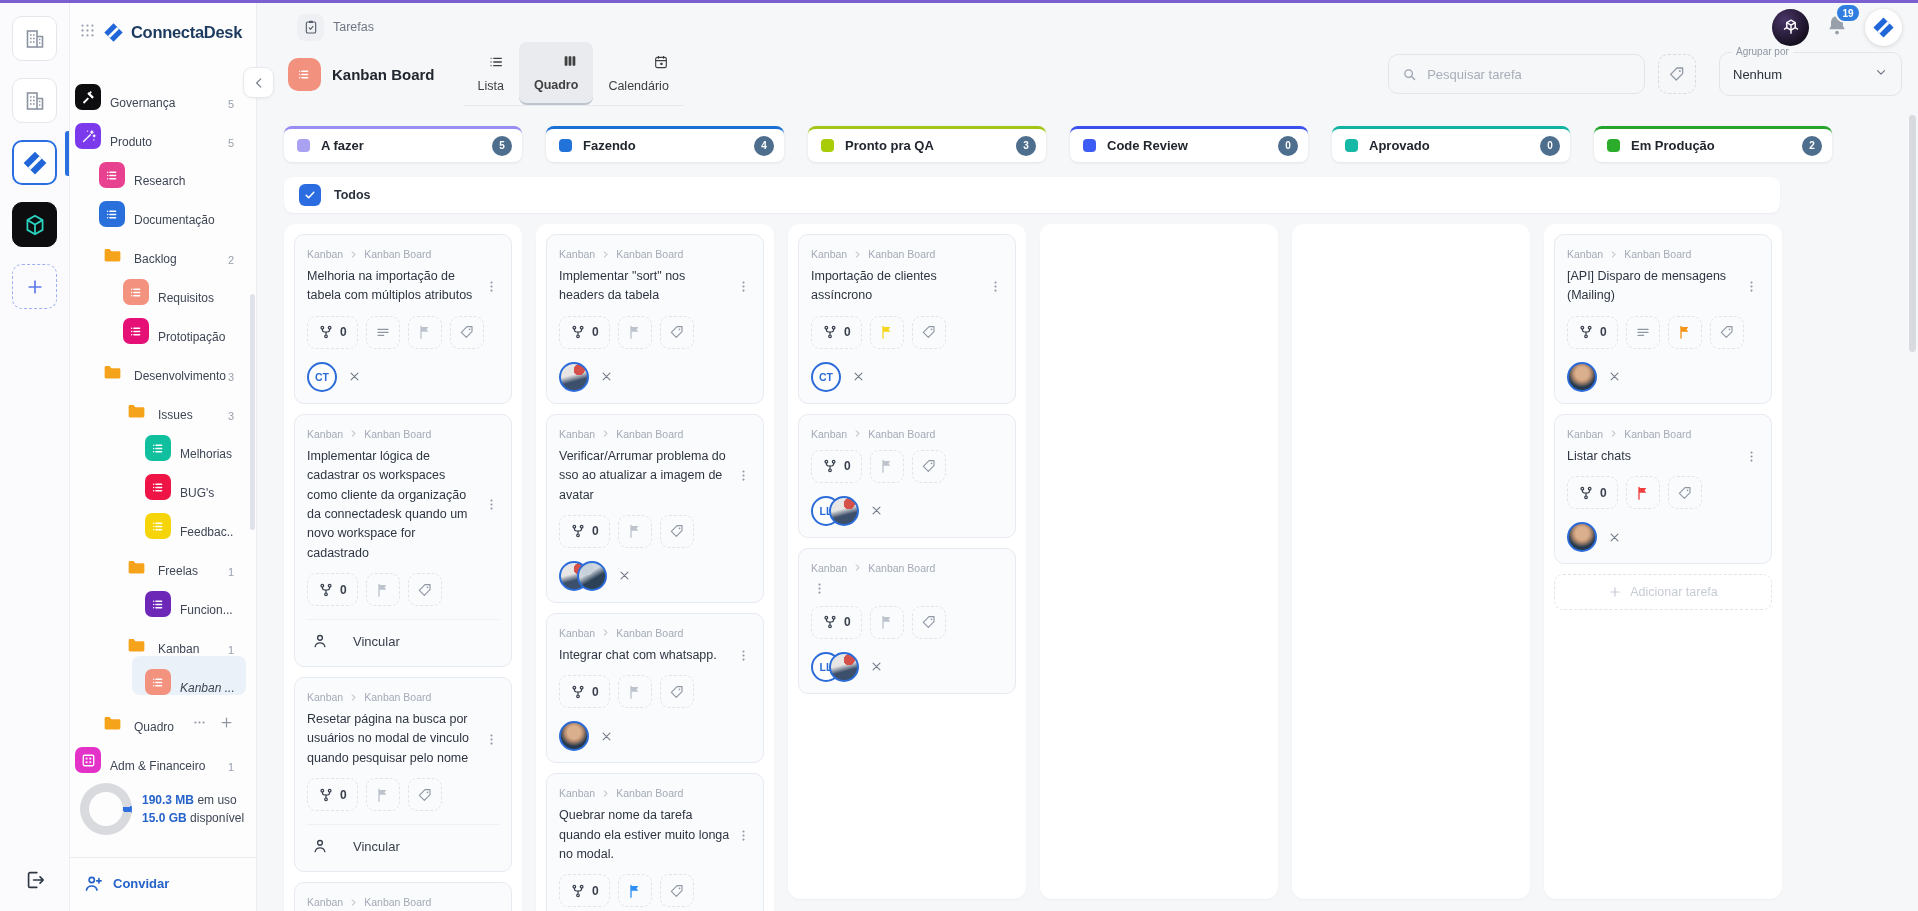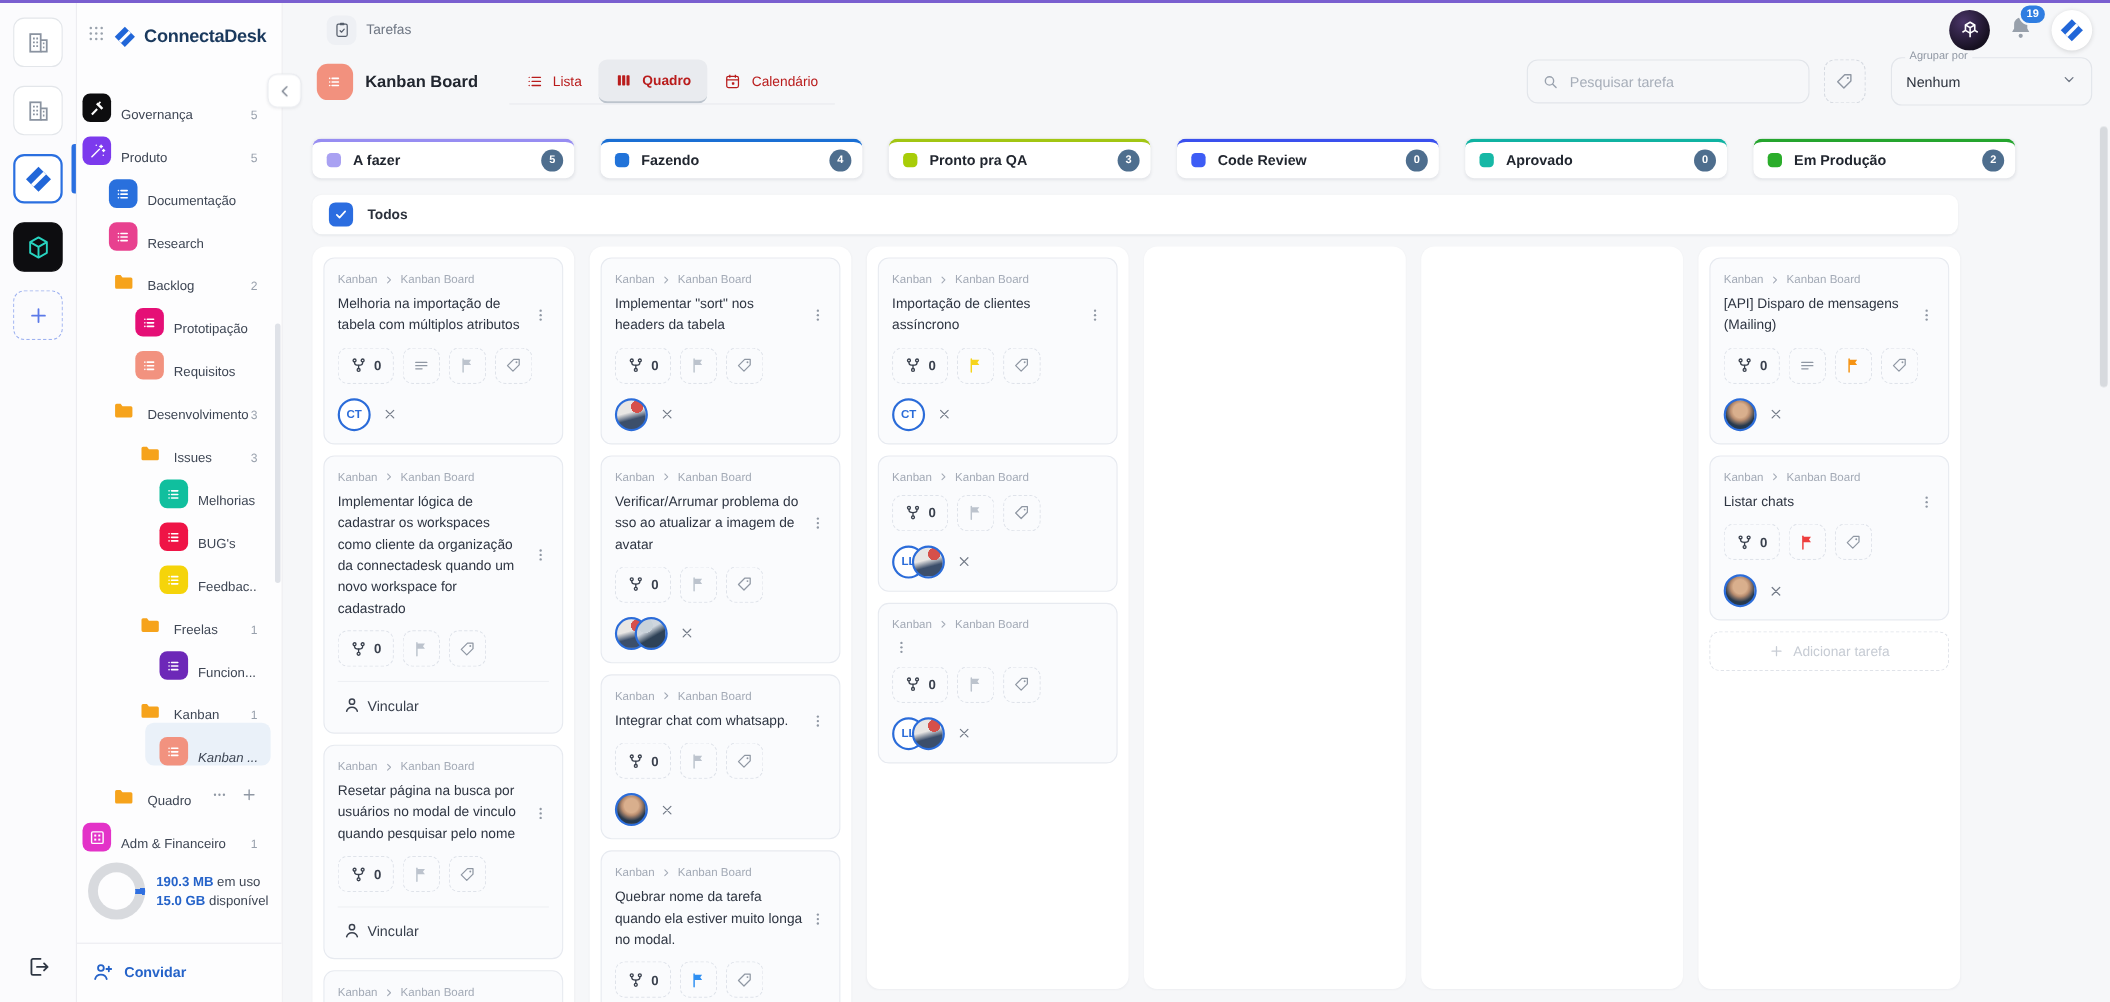--- a/index.html
+++ b/index.html
@@ -46,21 +46,21 @@
   .top-icons { display:flex; align-items:center; gap:16px; }
   .gpt-avatar { width:37px; height:37px; border-radius:50%; background:radial-gradient(circle at 35% 30%,#4a3568,#161020 72%); display:flex; align-items:center; justify-content:center; color:#fff; cursor:pointer; }
   .bell-wrap { position:relative; color:#98a0ab; cursor:pointer; }
   .bell-badge { position:absolute; top:-10px; right:-12px; background:#2f7de1; color:#fff; font-size:10px; font-weight:bold; padding:2.5px 5.5px; border-radius:10px; border:2px solid #f6f7f9; }
   .cd-circle { width:37px; height:37px; border-radius:50%; background:#fff; box-shadow:0 1px 5px rgba(0,0,0,.14); display:flex; align-items:center; justify-content:center; cursor:pointer; }
 
   .toolbar { display:flex; align-items:center; height:50px; padding:0 16px 0 4px; }
   .tb-ico { width:33px; height:33px; border-radius:10px; background:#f2917e; color:#fff; display:flex; align-items:center; justify-content:center; flex:none; }
   .tb-title { font-size:15px; font-weight:bold; color:#21262f; margin:0 28px 0 11px; white-space:nowrap; }
   .views { display:flex; align-items:center; border-bottom:1px solid #e8eaee; align-self:center; }
-  .view { display:flex; align-items:center; gap:9px; padding:11px 15px; font-size:12.5px; color:#b91c1c; cursor:pointer; }
+  .view { display:flex; align-items:flex-end; gap:9px; padding:11px 15px; font-size:12.5px; color:#404040; cursor:pointer;flex-direction:column; }
   .view.active { background:#e9ebef; border-radius:8px; border-bottom:2px solid #bcc4cd; font-weight:bold; }
   .tb-spacer { flex:1; }
   .search { width:257px; height:40px; border:1px solid #e2e5ea; border-radius:10px; display:flex; align-items:center; gap:10px; padding:0 13px; color:#9aa2ae; }
   .search input { border:none; background:none; outline:none; font-size:13px; color:#3e4654; width:100%; font-family:"Liberation Sans",sans-serif; }
   .search input::placeholder { color:#a7aeb9; }
   .tag-btn { width:38px; height:40px; border:1.6px dashed #d6dae1; border-radius:10px; margin-left:13px; display:flex; align-items:center; justify-content:center; color:#8f97a3; cursor:pointer; }
   .group-select { position:relative; width:183px; height:44px; border:1px solid #e2e5ea; border-radius:10px; margin-left:23px; display:flex; align-items:center; justify-content:space-between; padding:0 13px; cursor:pointer; }
   .group-label { position:absolute; top:-7px; left:12px; font-size:10px; color:#8f97a3; background:#f6f7f9; padding:0 4px; }
   .group-value { font-size:13px; color:#2b313c; }
   .caret { color:#6e7683; }
@@ -86,21 +86,21 @@
   .chips { display:flex; gap:8px; margin:10px 0 13px; }
   .chip { height:33px; min-width:34px; border:1.6px dashed #dfe3ea; border-radius:9px; display:flex; align-items:center; justify-content:center; gap:6px; color:#8f97a3; padding:0 7px; cursor:pointer; }
   .chip.branch { color:#39404d; font-size:12px; font-weight:bold; padding:0 10px; }
   .assignees { display:flex; align-items:center; }
   .avatar { width:30px; height:30px; border-radius:50%; border:2px solid #2b6cd9; background:#fff; color:#2b6cd9; font-size:10.5px; font-weight:bold; display:flex; align-items:center; justify-content:center; cursor:pointer; flex:none; }
   .overlap { margin-left:-12px; }
   .av-photo-a { background:radial-gradient(circle at 70% 22%,#d6504a 0 20%,rgba(0,0,0,0) 21%),linear-gradient(165deg,#e8e6e4 0 42%,#3c4f6b 64%); }
   .av-photo-c { background:radial-gradient(circle at 30% 22%,#c8d2da 0 24%,rgba(0,0,0,0) 25%),linear-gradient(150deg,#cfd6de 0 38%,#2e4257 60%); }
   .av-photo-b { background:radial-gradient(circle at 50% 36%,#d9af8d 0 30%,#b98d6f 42%,#27394d 66%); }
   .x-btn { color:#747c89; margin-left:10px; cursor:pointer; display:flex; }
-  .card-foot { border-top:1px solid #eef0f4; margin-top:13px; padding:12px 0 5px 4px; display:flex; align-items:center; gap:5px; color:#39404d; font-size:13px; font-weight:500; cursor:pointer; }
+  .card-foot { border-top:1px solid #eef0f4; margin-top:13px; padding:12px 0 5px 4px; display:flex; align-items:center; gap:24px; color:#39404d; font-size:13px; font-weight:500; cursor:pointer; }
   .add-task { border:1.6px dashed #e0e3e9; border-radius:9px; height:36px; display:flex; align-items:center; justify-content:center; gap:8px; color:#c7ccd4; font-size:12.5px; margin-top:3px; cursor:pointer; }
 
   .win-scrollbar { position:fixed; right:2px; top:115px; width:7px; height:237px; border-radius:4px; background:#d7dade; z-index:40; }
 </style>
 </head>
 <body>
 
 <svg width="0" height="0" style="position:absolute">
   <defs>
     <symbol id="i-branch" viewBox="0 0 24 24">
@@ -345,62 +345,62 @@
       <div class="sb-row lvl0">
         <span class="sb-ico" style="background-color: rgb(124, 58, 237);">
             <svg width="17" height="17">
               <use href="#i-wand"></use>
             </svg>
           </span>
         <span class="sb-label">Produto</span>
         <span class="sb-count">5</span>
       </div>
       <div class="sb-row lvl1">
+        <span class="sb-ico" style="background-color: rgb(232, 65, 143);">
+            <svg width="17" height="17">
+              <use href="#i-listwhite"></use>
+            </svg>
+          </span>
+        <span class="sb-label">Research</span>
+        <span class="sb-count"></span>
+      </div>
+      <div class="sb-row lvl1">
         <span class="sb-ico" style="background-color: rgb(41, 112, 221);">
             <svg width="17" height="17">
               <use href="#i-listwhite"></use>
             </svg>
           </span>
         <span class="sb-label">Documentação</span>
-        <span class="sb-count"></span>
-      </div>
-      <div class="sb-row lvl1">
-        <span class="sb-ico" style="background-color: rgb(232, 65, 143);">
-            <svg width="17" height="17">
-              <use href="#i-listwhite"></use>
-            </svg>
-          </span>
-        <span class="sb-label">Research</span>
         <span class="sb-count"></span>
       </div>
       <div class="sb-row lvl1">
         <span class="sb-folder" style="color: rgb(246, 163, 28);">
             <svg width="21" height="21">
               <use href="#i-folder"></use>
             </svg>
           </span>
         <span class="sb-label">Backlog</span>
         <span class="sb-count">2</span>
       </div>
       <div class="sb-row lvl2">
+        <span class="sb-ico" style="background-color: rgb(242, 146, 127);">
+            <svg width="17" height="17">
+              <use href="#i-listwhite"></use>
+            </svg>
+          </span>
+        <span class="sb-label">Requisitos</span>
+        <span class="sb-count"></span>
+      </div>
+      <div class="sb-row lvl2">
         <span class="sb-ico" style="background-color: rgb(229, 15, 118);">
             <svg width="17" height="17">
               <use href="#i-listwhite"></use>
             </svg>
           </span>
         <span class="sb-label">Prototipação</span>
-        <span class="sb-count"></span>
-      </div>
-      <div class="sb-row lvl2">
-        <span class="sb-ico" style="background-color: rgb(242, 146, 127);">
-            <svg width="17" height="17">
-              <use href="#i-listwhite"></use>
-            </svg>
-          </span>
-        <span class="sb-label">Requisitos</span>
         <span class="sb-count"></span>
       </div>
       <div class="sb-row lvl1">
         <span class="sb-folder" style="color: rgb(246, 163, 28);">
             <svg width="21" height="21">
               <use href="#i-folder"></use>
             </svg>
           </span>
         <span class="sb-label">Desenvolvimento</span>
         <span class="sb-count">3</span>

